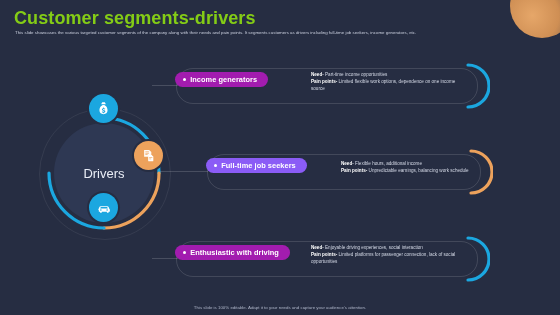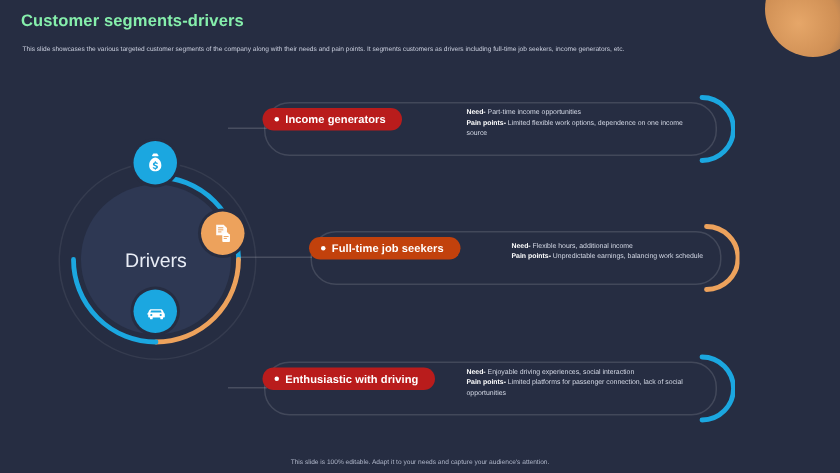--- a/index.html
+++ b/index.html
@@ -16,22 +16,22 @@
   .corner-sphere{
     position:absolute;right:-14px;top:-26px;
     width:64px;height:64px;border-radius:50%;
     background:radial-gradient(circle at 35% 65%, #f0ad6b 0%, #d89455 45%, #8e6a4d 75%, #46455a 100%);
     opacity:.95;
   }
 
   
   .title{
     position:absolute;left:14px;top:8px;
-    font-size:11px;font-weight:bold;letter-spacing:.1px;
-    color:#86efac;
+    font-size:18px;font-weight:bold;letter-spacing:.1px;
+    color:#84cc16;
   }
   .subtitle{
     position:absolute;left:15px;top:29px;right:14px;
     font-size:4.4px;line-height:7px;color:#c9cedd;font-weight:normal;
     white-space:nowrap;
   }
 
   
   .wheel{position:absolute;left:36px;top:96px;width:150px;height:155px;}
   .wheel-ring{
@@ -73,22 +73,22 @@
     height:15px;border-radius:8px;
     display:flex;align-items:center;
     padding:0 11px 0 8px;
     font-size:7.4px;font-weight:bold;letter-spacing:.05px;
     color:#ffffff;white-space:nowrap;
   }
   .pill .dot{
     width:3.2px;height:3.2px;border-radius:50%;
     background:#ffffff;margin-right:4px;flex:none;
   }
-  .pill.blue{background:#b91c1c;}
-  .pill.orange{background:#c2410c;justify-content:center;}
+  .pill.blue{background:#a21caf;}
+  .pill.orange{background:#8b5cf6;justify-content:center;}
 
   .desc{
     position:absolute;top:2px;
     font-size:4.6px;line-height:7.2px;color:#d4d9e6;
     width:150px;
   }
   .desc b{color:#ffffff;font-weight:bold;}
 
   
   #callout-1{left:176px;top:68px;width:300px;}

